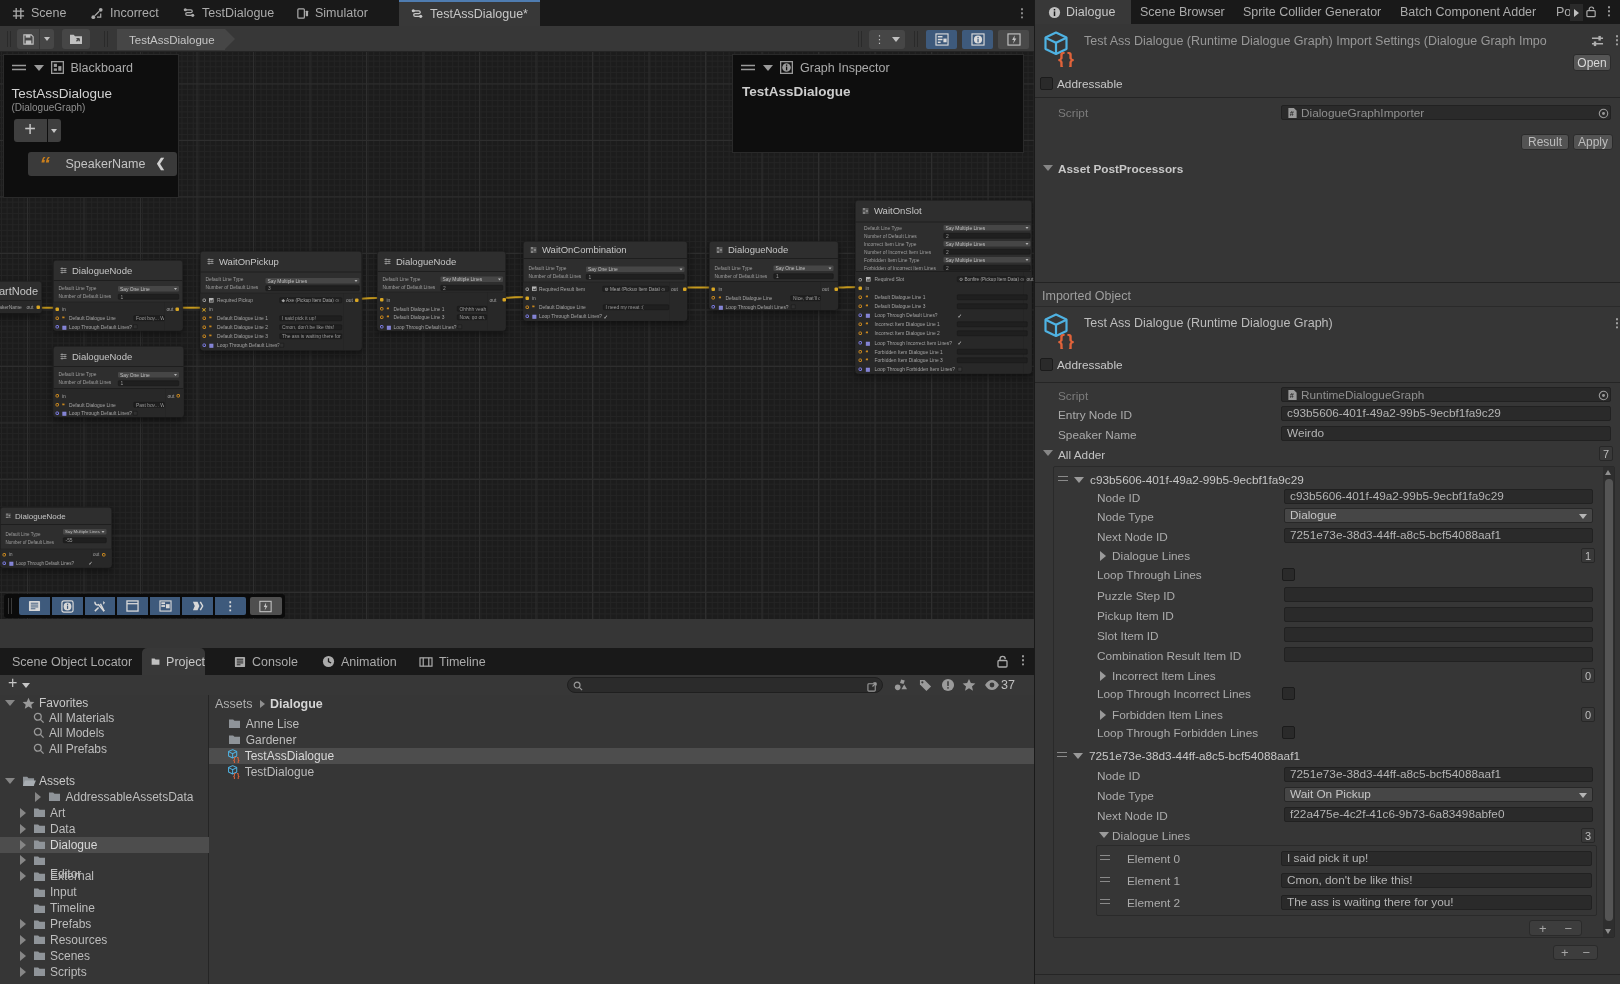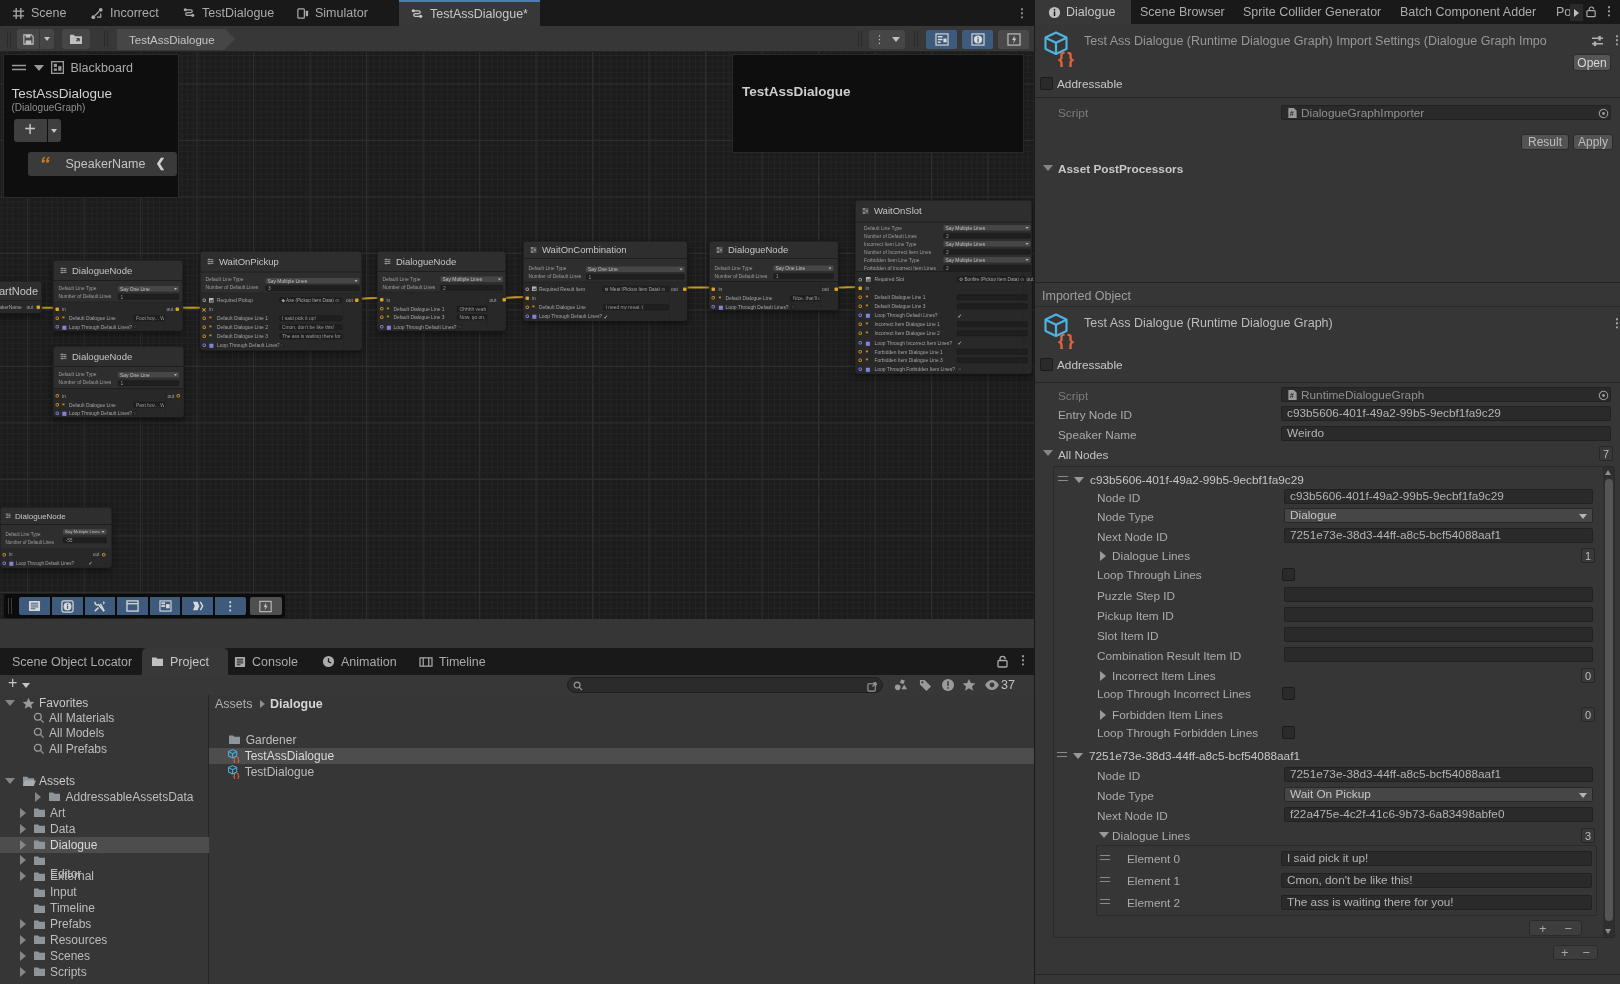--- a/index.html
+++ b/index.html
@@ -533,20 +533,33 @@
           <span style="position:absolute; left:3px; top:10px; width:0;height:0;border-left:3.5px solid transparent;border-right:3.5px solid transparent;border-top:4px solid #c6c6c6;"></span>
         </div>
       <div style="position:absolute; left:24px; top:97px; width:149px; height:24px; background:#3a3a3a; border-radius:3px;">
         <span style="position:absolute; left:12px; top:0px; color:#c87e1c; font-size:21px; font-weight:bold; font-style:italic;">“</span>
         <span style="position:absolute; left:38px; top:5px; color:#c3c3c3; font-size:12.5px;">SpeakerName</span>
         <span style="position:absolute; left:128px; top:4px; color:#d0d0d0; font-size:12px; font-weight:bold;">❮</span>
       </div>
     </div>
 
     <div class="fpanel" style="left:732px; top:1.5px; width:292px; height:99px;">
+      <div class="fphead">
+        <svg width="15" height="10" viewBox="0 0 15 10">
+            <path d="M0 2.5h14M0 6.5h14" stroke="#9a9a9a" stroke-width="1.6"></path>
+          </svg>
+        <span style="width:0;height:0;border-left:5px solid transparent;border-right:5px solid transparent;border-top:6px solid #9a9a9a;"></span>
+        <svg width="13" height="13" viewBox="0 0 14 14">
+            <rect x="0.7" y="0.7" width="12.6" height="12.6" stroke="#9a9a9a" stroke-width="1.4" fill="none"></rect>
+            <circle cx="7" cy="7" r="4.6" fill="#9a9a9a"></circle>
+            <rect x="6.4" y="3.8" width="1.4" height="1.4" fill="#0e0e0e"></rect>
+            <rect x="6.4" y="6" width="1.4" height="4" fill="#0e0e0e"></rect>
+          </svg>
+        <span>Graph Inspector</span>
+      </div>
       <div style="position:absolute; left:9px; top:29px; font-size:13.5px; font-weight:bold; color:#cdcdcd;">TestAssDialogue</div>
     </div>
 
     <div id="minibar">
       <div class="vsep" style="left:4px; top:4px; height:16px; background:#3a3a3a;"></div>
       <div class="vsep" style="left:7px; top:4px; height:16px; background:#3a3a3a;"></div>
       <div class="mbtn" style="left:15.4px; border-radius:2px 0 0 2px;">
           <svg width="13" height="12" viewBox="0 0 14 13">
             <rect x="1" y="1" width="12" height="11" rx="1" fill="#d8d8d8"></rect>
             <path d="M3 3.5h8M3 5.5h8M3 7.5h8M3 9.5h5" stroke="#3e5a7c" stroke-width="1"></path>
@@ -593,21 +606,21 @@
       <div class="mbtn grey" style="left:245.6px; width:32px; border-radius:2px;">
           <svg width="13" height="13" viewBox="0 0 15 14">
             <rect x="1" y="1" width="13" height="12" stroke="#c6c6c6" stroke-width="1.2" fill="none"></rect>
             <path d="M8.2 2.5L5.5 7.5h2l-1 4 3.5-5.5h-2z" fill="#c6c6c6"></path>
           </svg>
         </div>
     </div>
   </div>
   <div class="abs" id="btabs">
     <div class="btab" style="left:12px;">Scene Object Locator</div>
-    <div class="btab active" style="left:142px; width:86px; padding-left:9px;">
+    <div class="btab active" style="left:142px; width:63px; padding-left:9px;">
         <svg width="13" height="11" viewBox="0 0 14 12">
           <path d="M1 1.5h4.5L7 3h6v8H1z" fill="#c0c0c0"></path>
         </svg>
         <span>Project</span>
       </div>
     <div class="btab" style="left:234px;">
         <svg width="12" height="12" viewBox="0 0 13 13">
           <rect x="1" y="1" width="11" height="11" rx="1" fill="#ababab"></rect>
           <path d="M3 3.5h7M3 5.5h7M3 7.5h7M3 9.5h4" stroke="#191919" stroke-width="1"></path>
         </svg>
@@ -787,20 +800,26 @@
           <svg style="margin-left:7px;" width="13" height="11" viewBox="0 0 14 12">
             <path d="M1 1.5h4.5L7 3h6v8H1z" fill="#8f9499"></path>
           </svg>
           <span style="margin-left:4px;">Scripts</span>
         </div>
     </div>
     <div class="plist">
       <div style="position:absolute; left:6px; top:2px; color:#b0b0b0; font-size:12.5px;">Assets</div>
       <span style="position:absolute; left:51px; top:5px; width:0;height:0;border-top:4px solid transparent;border-bottom:4px solid transparent;border-left:5px solid #8f8f8f;"></span>
       <div style="position:absolute; left:61px; top:2px; color:#d5d5d5; font-size:12.5px; font-weight:bold;">Dialogue</div>
+      <div class="lrow" style="top:20.7px;">
+          <svg style="margin-left:18.7px;" width="13" height="11" viewBox="0 0 14 12">
+            <path d="M1 1.5h4.5L7 3h6v8H1z" fill="#8f9499"></path>
+          </svg>
+          <span style="margin-left:5px;">Anne Lise</span>
+        </div>
       <div class="lrow" style="top:36.7px;">
           <svg style="margin-left:18.7px;" width="13" height="11" viewBox="0 0 14 12">
             <path d="M1 1.5h4.5L7 3h6v8H1z" fill="#8f9499"></path>
           </svg>
           <span style="margin-left:5px;">Gardener</span>
         </div>
       <div class="lrow" style="top:52.7px; background:#4d4d4d; color:#d8d8d8;">
           <svg style="margin-left:17.7px;" width="14" height="14" viewBox="0 0 31 36">
             <path d="M12 1.5l10.5 5v11.5L12 23 1.5 18V6.5z" stroke="#4fb2e2" stroke-width="2.6" fill="none" stroke-linejoin="bevel"></path>
             <path d="M1.5 6.8L12 11.8l10.5-5M12 11.8V23" stroke="#4fb2e2" stroke-width="2.6" fill="none"></path>
@@ -890,21 +909,21 @@
         </svg>RuntimeDialogueGraph</div>
     <svg style="position:absolute; left:563px; top:390px;" width="11" height="11" viewBox="0 0 12 12">
         <circle cx="6" cy="6" r="4.6" stroke="#9a9a9a" stroke-width="1.2" fill="none"></circle>
         <circle cx="6" cy="6" r="1.6" fill="#9a9a9a"></circle>
       </svg>
     <div class="irow" style="left:23px; top:407px;">Entry Node ID</div>
     <div class="ifield" style="left:246px; top:406px; width:330px;">c93b5606-401f-49a2-99b5-9ecbf1fa9c29</div>
     <div class="irow" style="left:23px; top:427px;">Speaker Name</div>
     <div class="ifield" style="left:246px; top:426px; width:330px;">Weirdo</div>
     <span class="tarrow" style="position:absolute; left:8px; top:450px;"></span>
-    <div class="irow" style="left:23px; top:447px; color:#c2c2c2;">All Nodes</div>
+    <div class="irow" style="left:23px; top:447px; color:#c2c2c2;">All Adder</div>
     <div class="ibadge" style="left:564px; top:446px;">7</div>
 
     <div style="position:absolute; left:18px; top:466px; width:562px; height:472px; border:1px solid #2a2a2a; border-radius:2px;">
       <div class="hdl" style="left:4px; top:9px;"></div>
       <span class="tarrow" style="position:absolute; left:20px; top:10px; border-top-color:#9a9a9a;"></span>
       <div class="irow" style="left:36px; top:5px; color:#c6c6c6;">c93b5606-401f-49a2-99b5-9ecbf1fa9c29</div>
     </div>
 
     <div class="irow" style="left:62px; top:490px;">Node ID</div>
     <div class="ifield" style="left:249px; top:489px; width:309px;">c93b5606-401f-49a2-99b5-9ecbf1fa9c29</div>

